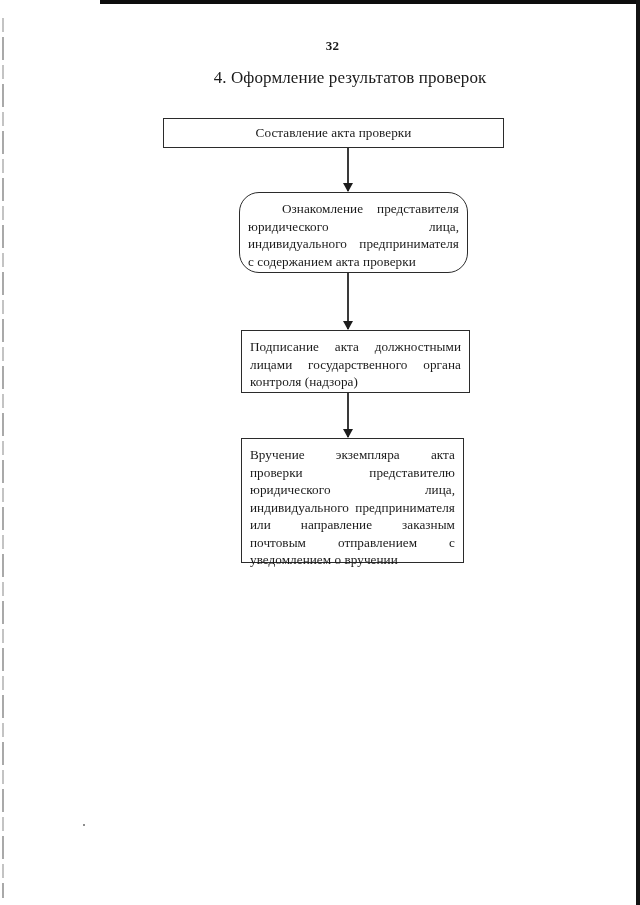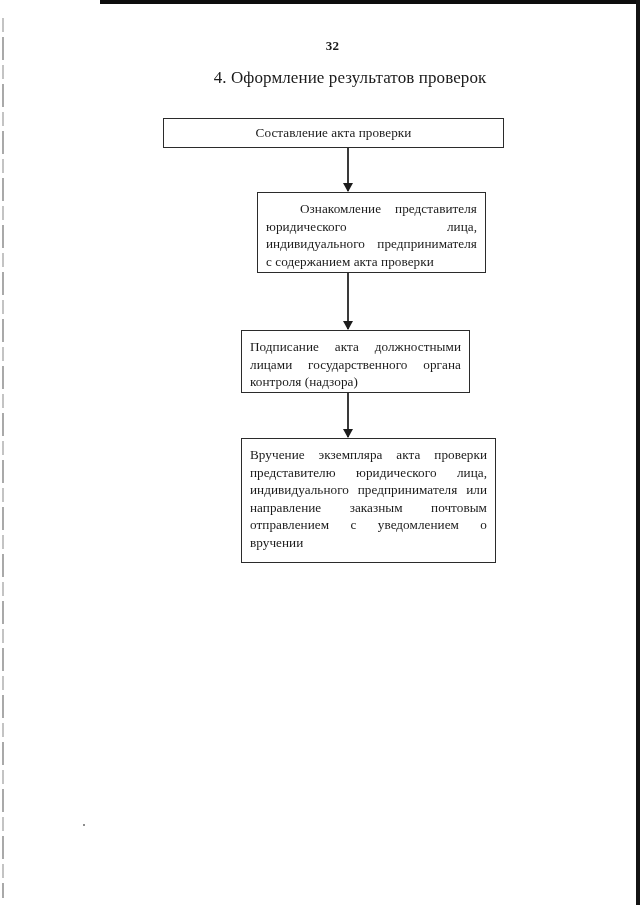--- a/index.html
+++ b/index.html
@@ -101,37 +101,38 @@
 
   #box-start {
     left: 163px;
     top: 118px;
     width: 341px;
     height: 30px;
     line-height: 28px;
     padding: 0 8px;
   }
   #box-review {
-    left: 257px;
+    left: 239px;
     top: 192px;
     width: 229px;
     height: 81px;
     padding: 7px 8px 0 8px;
+    border-radius: 20px;
   }
   #box-sign {
     left: 241px;
     top: 330px;
     width: 229px;
     height: 63px;
     padding: 7px 8px 16px 8px;
   }
   #box-deliver {
     left: 241px;
     top: 438px;
-    width: 255px;
+    width: 223px;
     height: 125px;
     padding: 7px 8px 0 8px;
   }
   .indent-first {
     text-indent: 34px;
   }
 
   
   .arrow {
     position: absolute;

